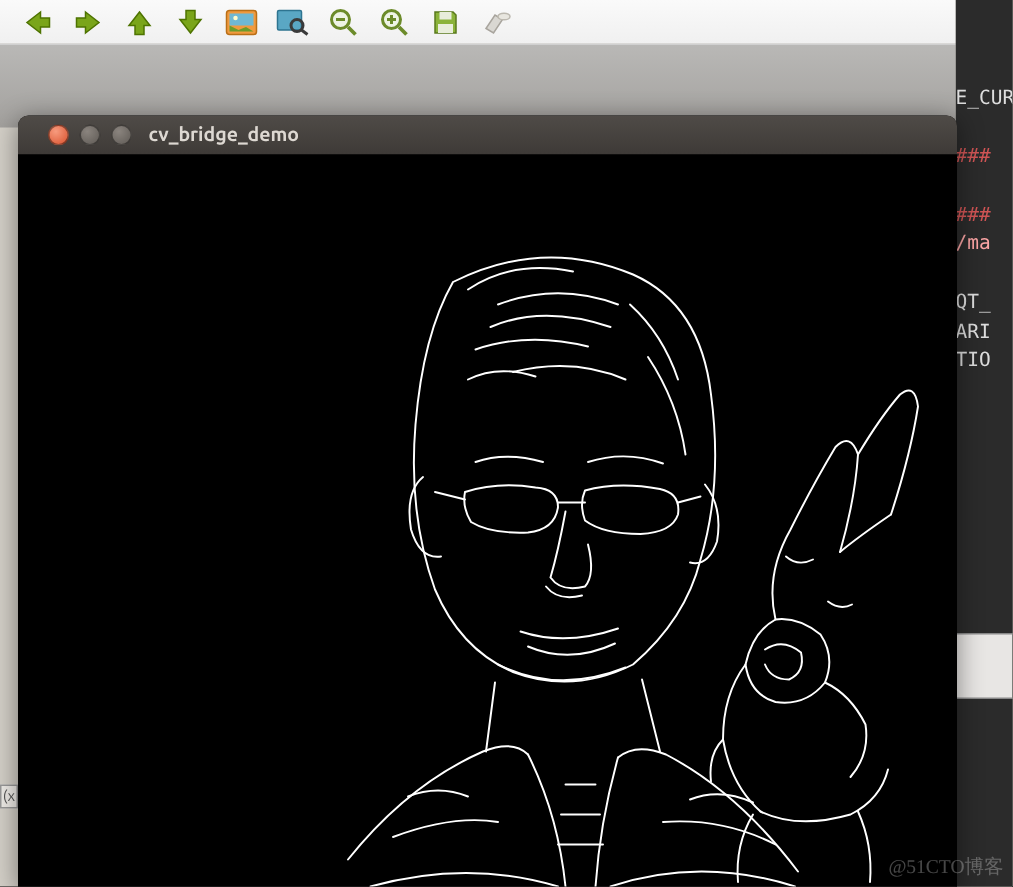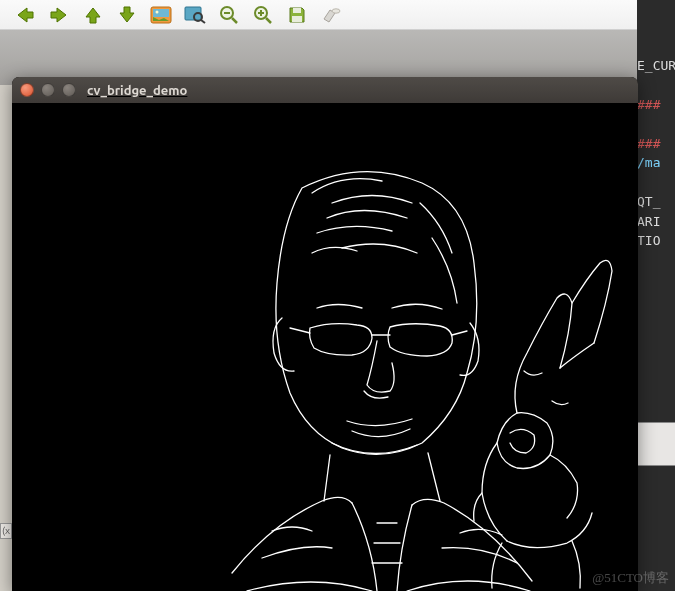--- a/index.html
+++ b/index.html
@@ -49,21 +49,21 @@
       height: 591px;
       background: #2b2b2b;
       color: #ddd;
       font-family: "DejaVu Sans Mono", monospace;
       font-size: 13px;
       padding-top: 36px;
       overflow: hidden;
       white-space: pre;
       line-height: 1.5;
     }
-    .terminal-bg .cyan { color: #7dd3fc; }
+    .terminal-bg .cyan { color: #fca5a5; }
     .terminal-bg .red { color: #d05555; }
     .terminal-white-strip {
       position: absolute;
       right: 0;
       top: 422px;
       width: 38px;
       height: 44px;
       background: #e8e6e4;
       border-top: 1px solid #888;
       border-bottom: 1px solid #888;
@@ -77,23 +77,22 @@
       background: #000;
       border-radius: 7px 7px 0 0;
       overflow: hidden;
       box-shadow: 0 3px 18px rgba(0,0,0,0.45);
     }
     .titlebar {
       height: 26px;
       background: linear-gradient(#4f4b47, #3e3a37);
       display: flex;
       align-items: center;
-      padding: 0 8px;
+      padding: 0 20px;
       gap: 7px;
-      text-decoration: underline;
     }
     .win-btn {
       width: 14px;
       height: 14px;
       border-radius: 50%;
       display: inline-block;
       border: 1px solid rgba(0,0,0,0.4);
     }
     .win-close { background: radial-gradient(circle at 35% 30%, #f79b7e, #d9522e); }
     .win-min { background: radial-gradient(circle at 35% 30%, #8a847e, #5f5a55); }

